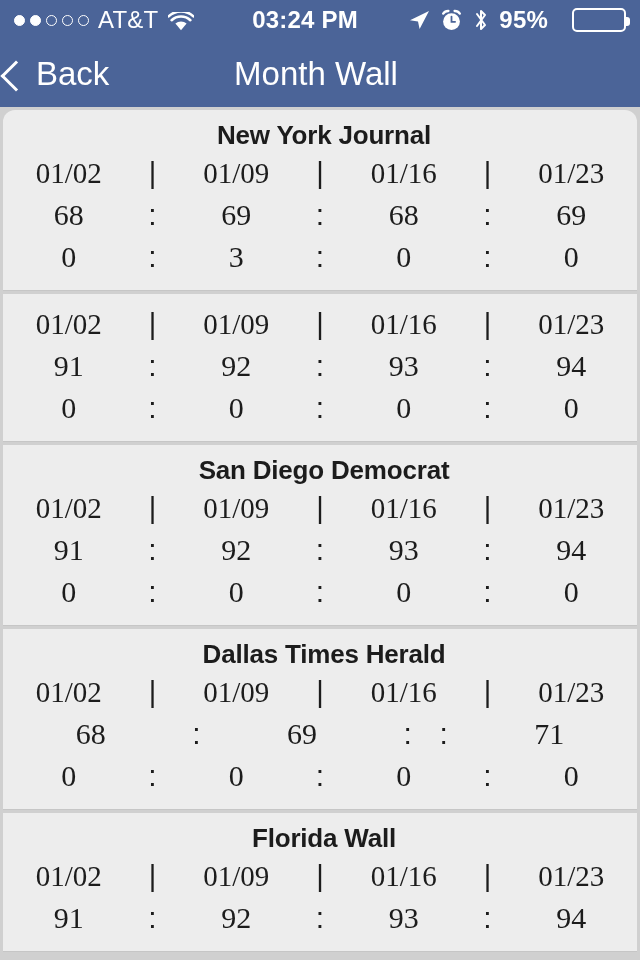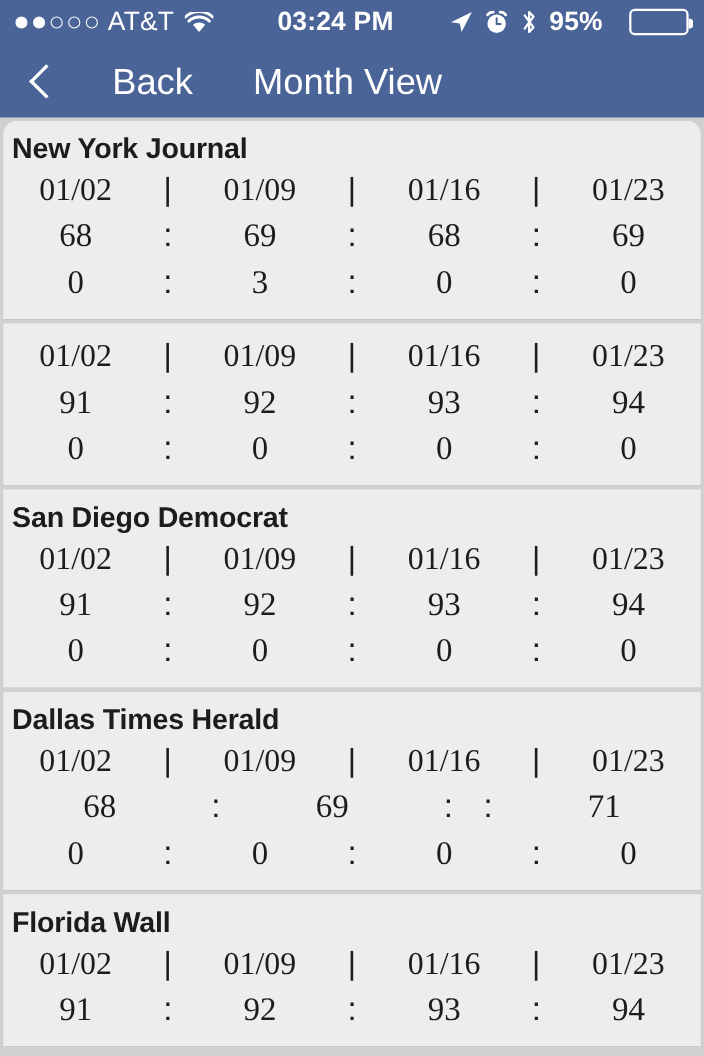--- a/index.html
+++ b/index.html
@@ -81,25 +81,23 @@
   
   .nav-bar {
     height: 67px;
     background: #4b6498;
     display: flex;
     align-items: center;
     position: relative;
   }
   .back-button {
     display: flex;
-    align-items: center;
-    padding-left: 26px;
+    align-items: flex-end;
     cursor: pointer;
     z-index: 2;
-    gap: 40px;
   }
   .chevron-left {
     width: 20px; height: 34px;
     position: relative;
     margin-right: 16px;
   }
   .chevron-left::before {
     content: "";
     position: absolute;
     left: 5px; top: 6px;
@@ -138,20 +136,21 @@
     margin-top: 3px;
   }
 
   .card-title {
     font-size: 26px;
     font-weight: bold;
     color: #1c1c1c;
     padding-left: 8px;
     padding-bottom: 2px;
     letter-spacing: -0.2px;
+    text-align: center;
   }
 
   .row {
     display: flex;
     align-items: center;
     width: 100%;
     padding: 4px 0;
   }
   .cell {
     flex: 1 1 0;
@@ -218,21 +217,21 @@
         <span class="battery-fill" id="battery-fill" style="width: 95%;"></span>
       </span>
     </div>
   </div>
 
   <div class="nav-bar">
     <div class="back-button">
       <span class="chevron-left"></span>
       <span class="back-label">Back</span>
     </div>
-    <div class="nav-title">Month View</div>
+    <div class="nav-title">Month Wall</div>
   </div>
 
   <div class="content" id="card-list">
       <div class="card">
         <div class="card-title">New York Journal</div>
         <div class="row dates">
           <span class="cell">01/02</span>
           <span class="sep">|</span>
           <span class="cell">01/09</span>
           <span class="sep">|</span>

